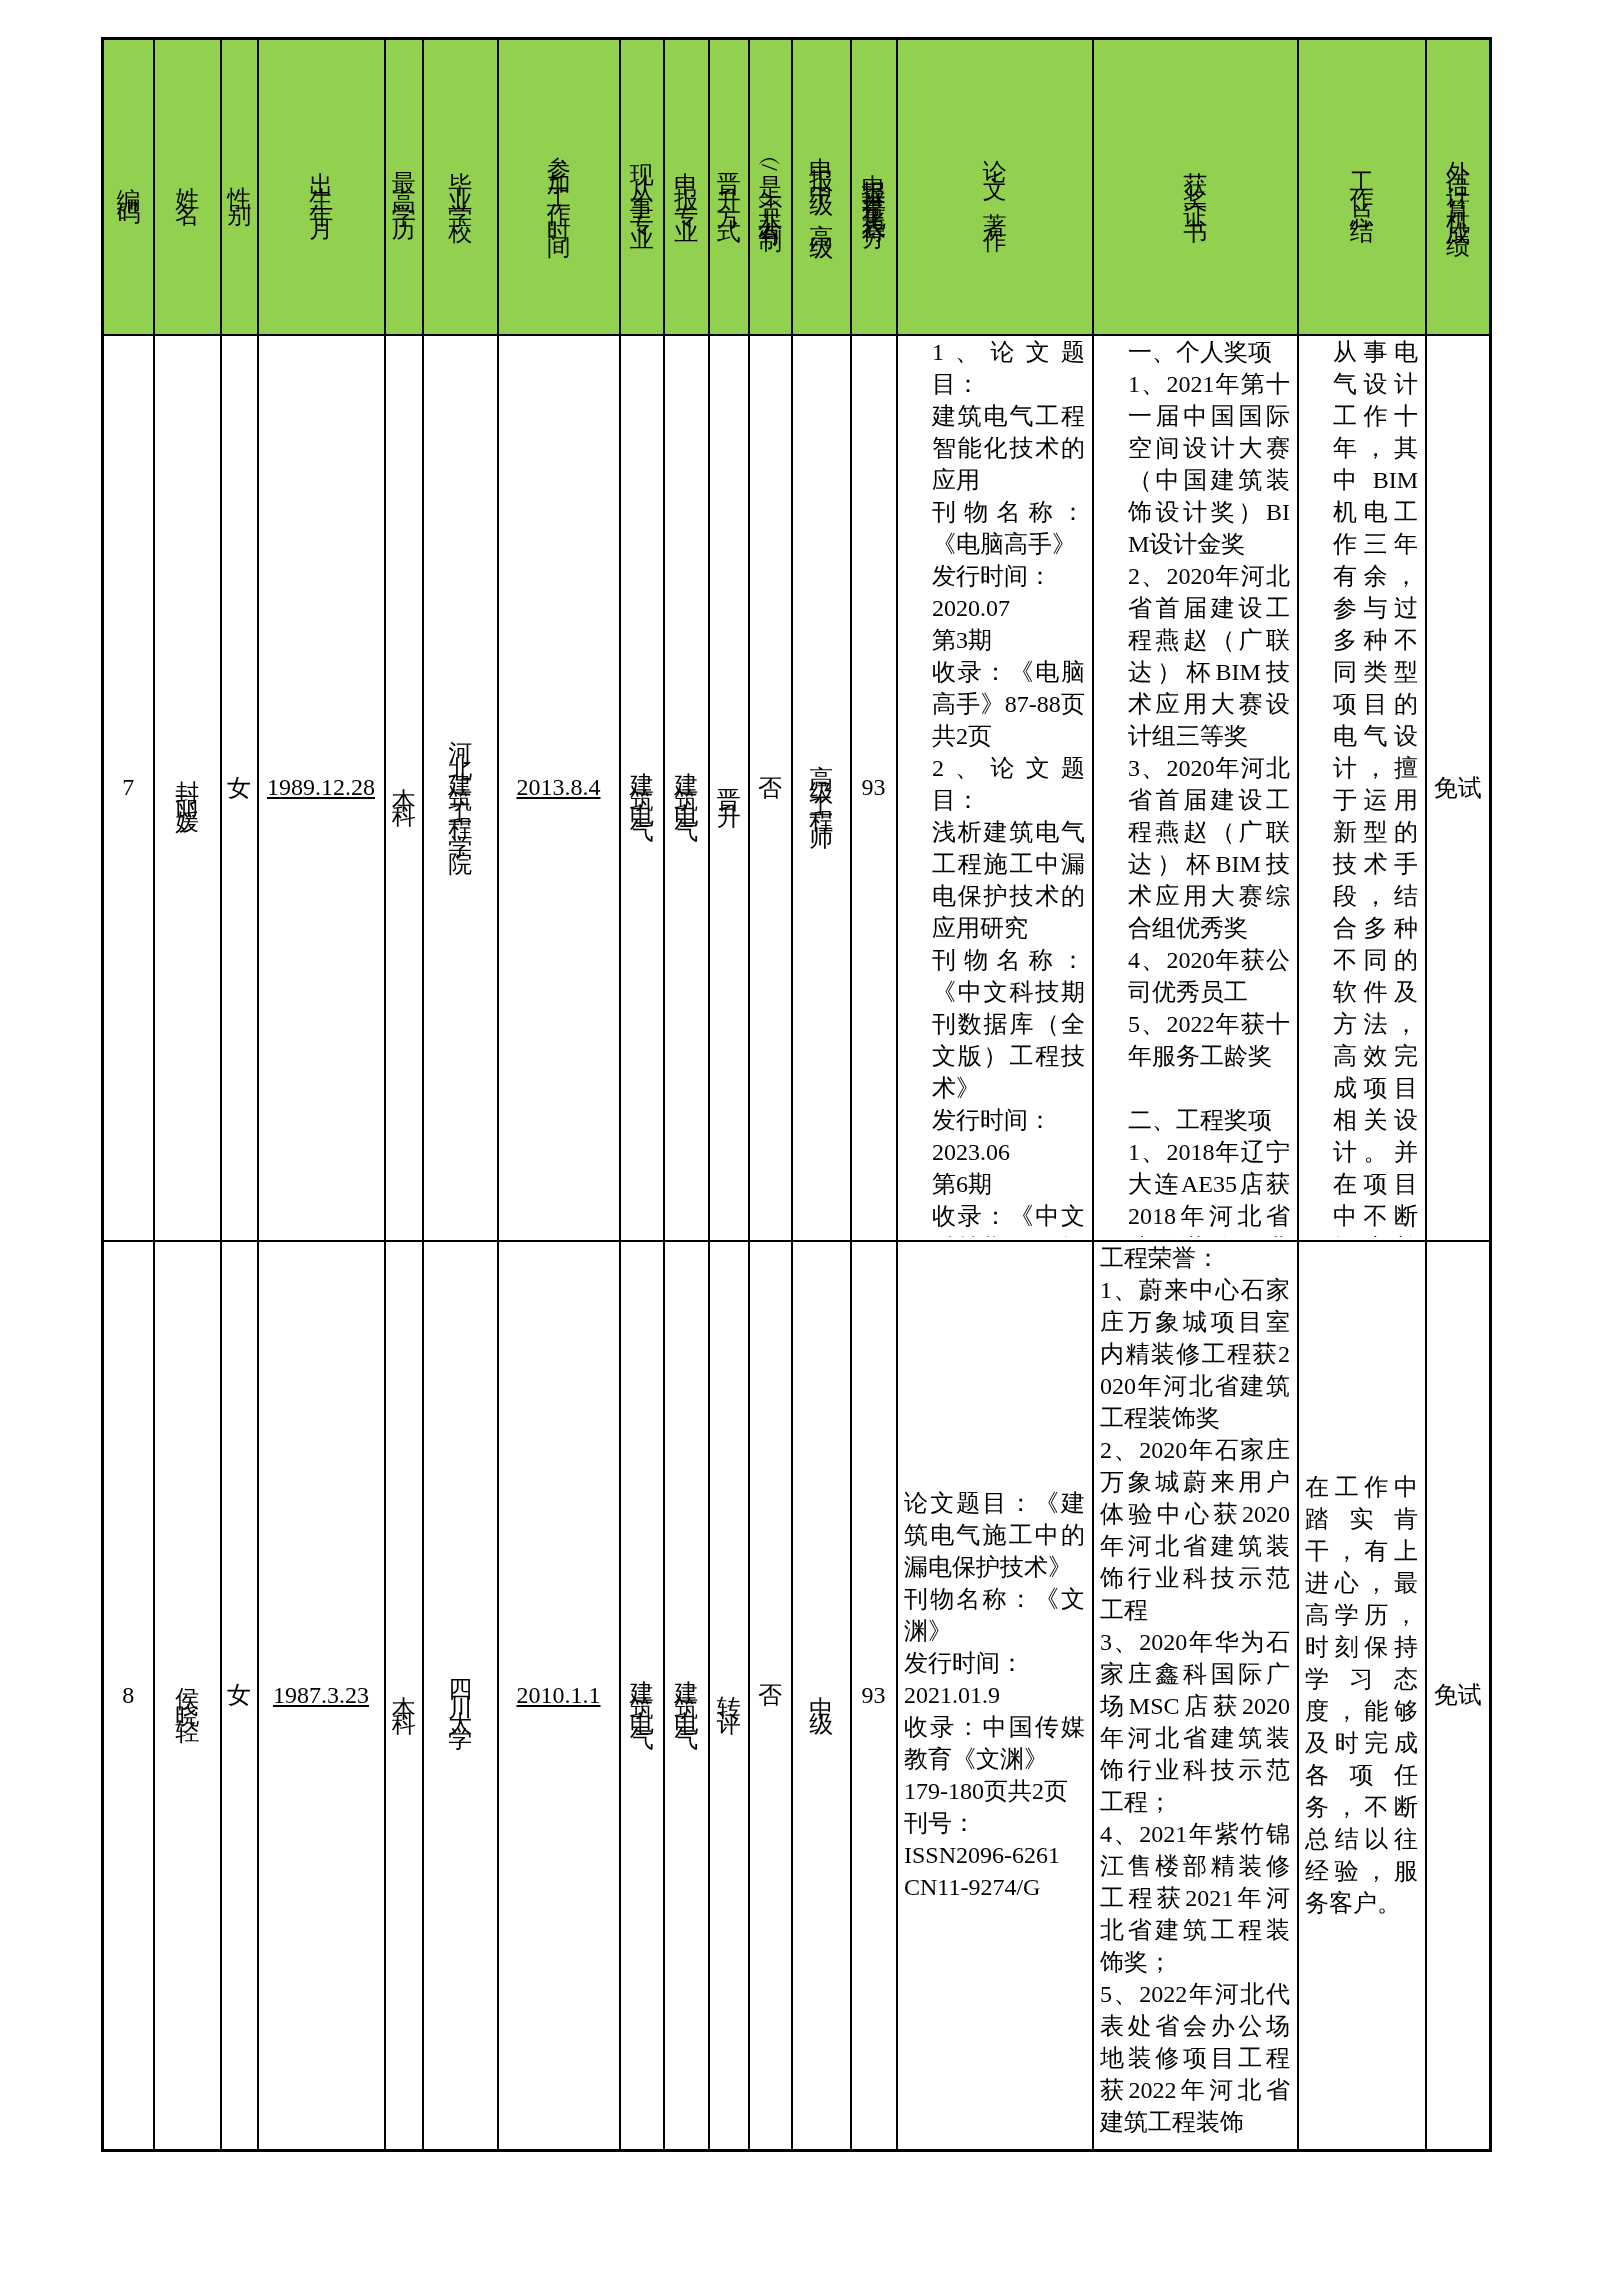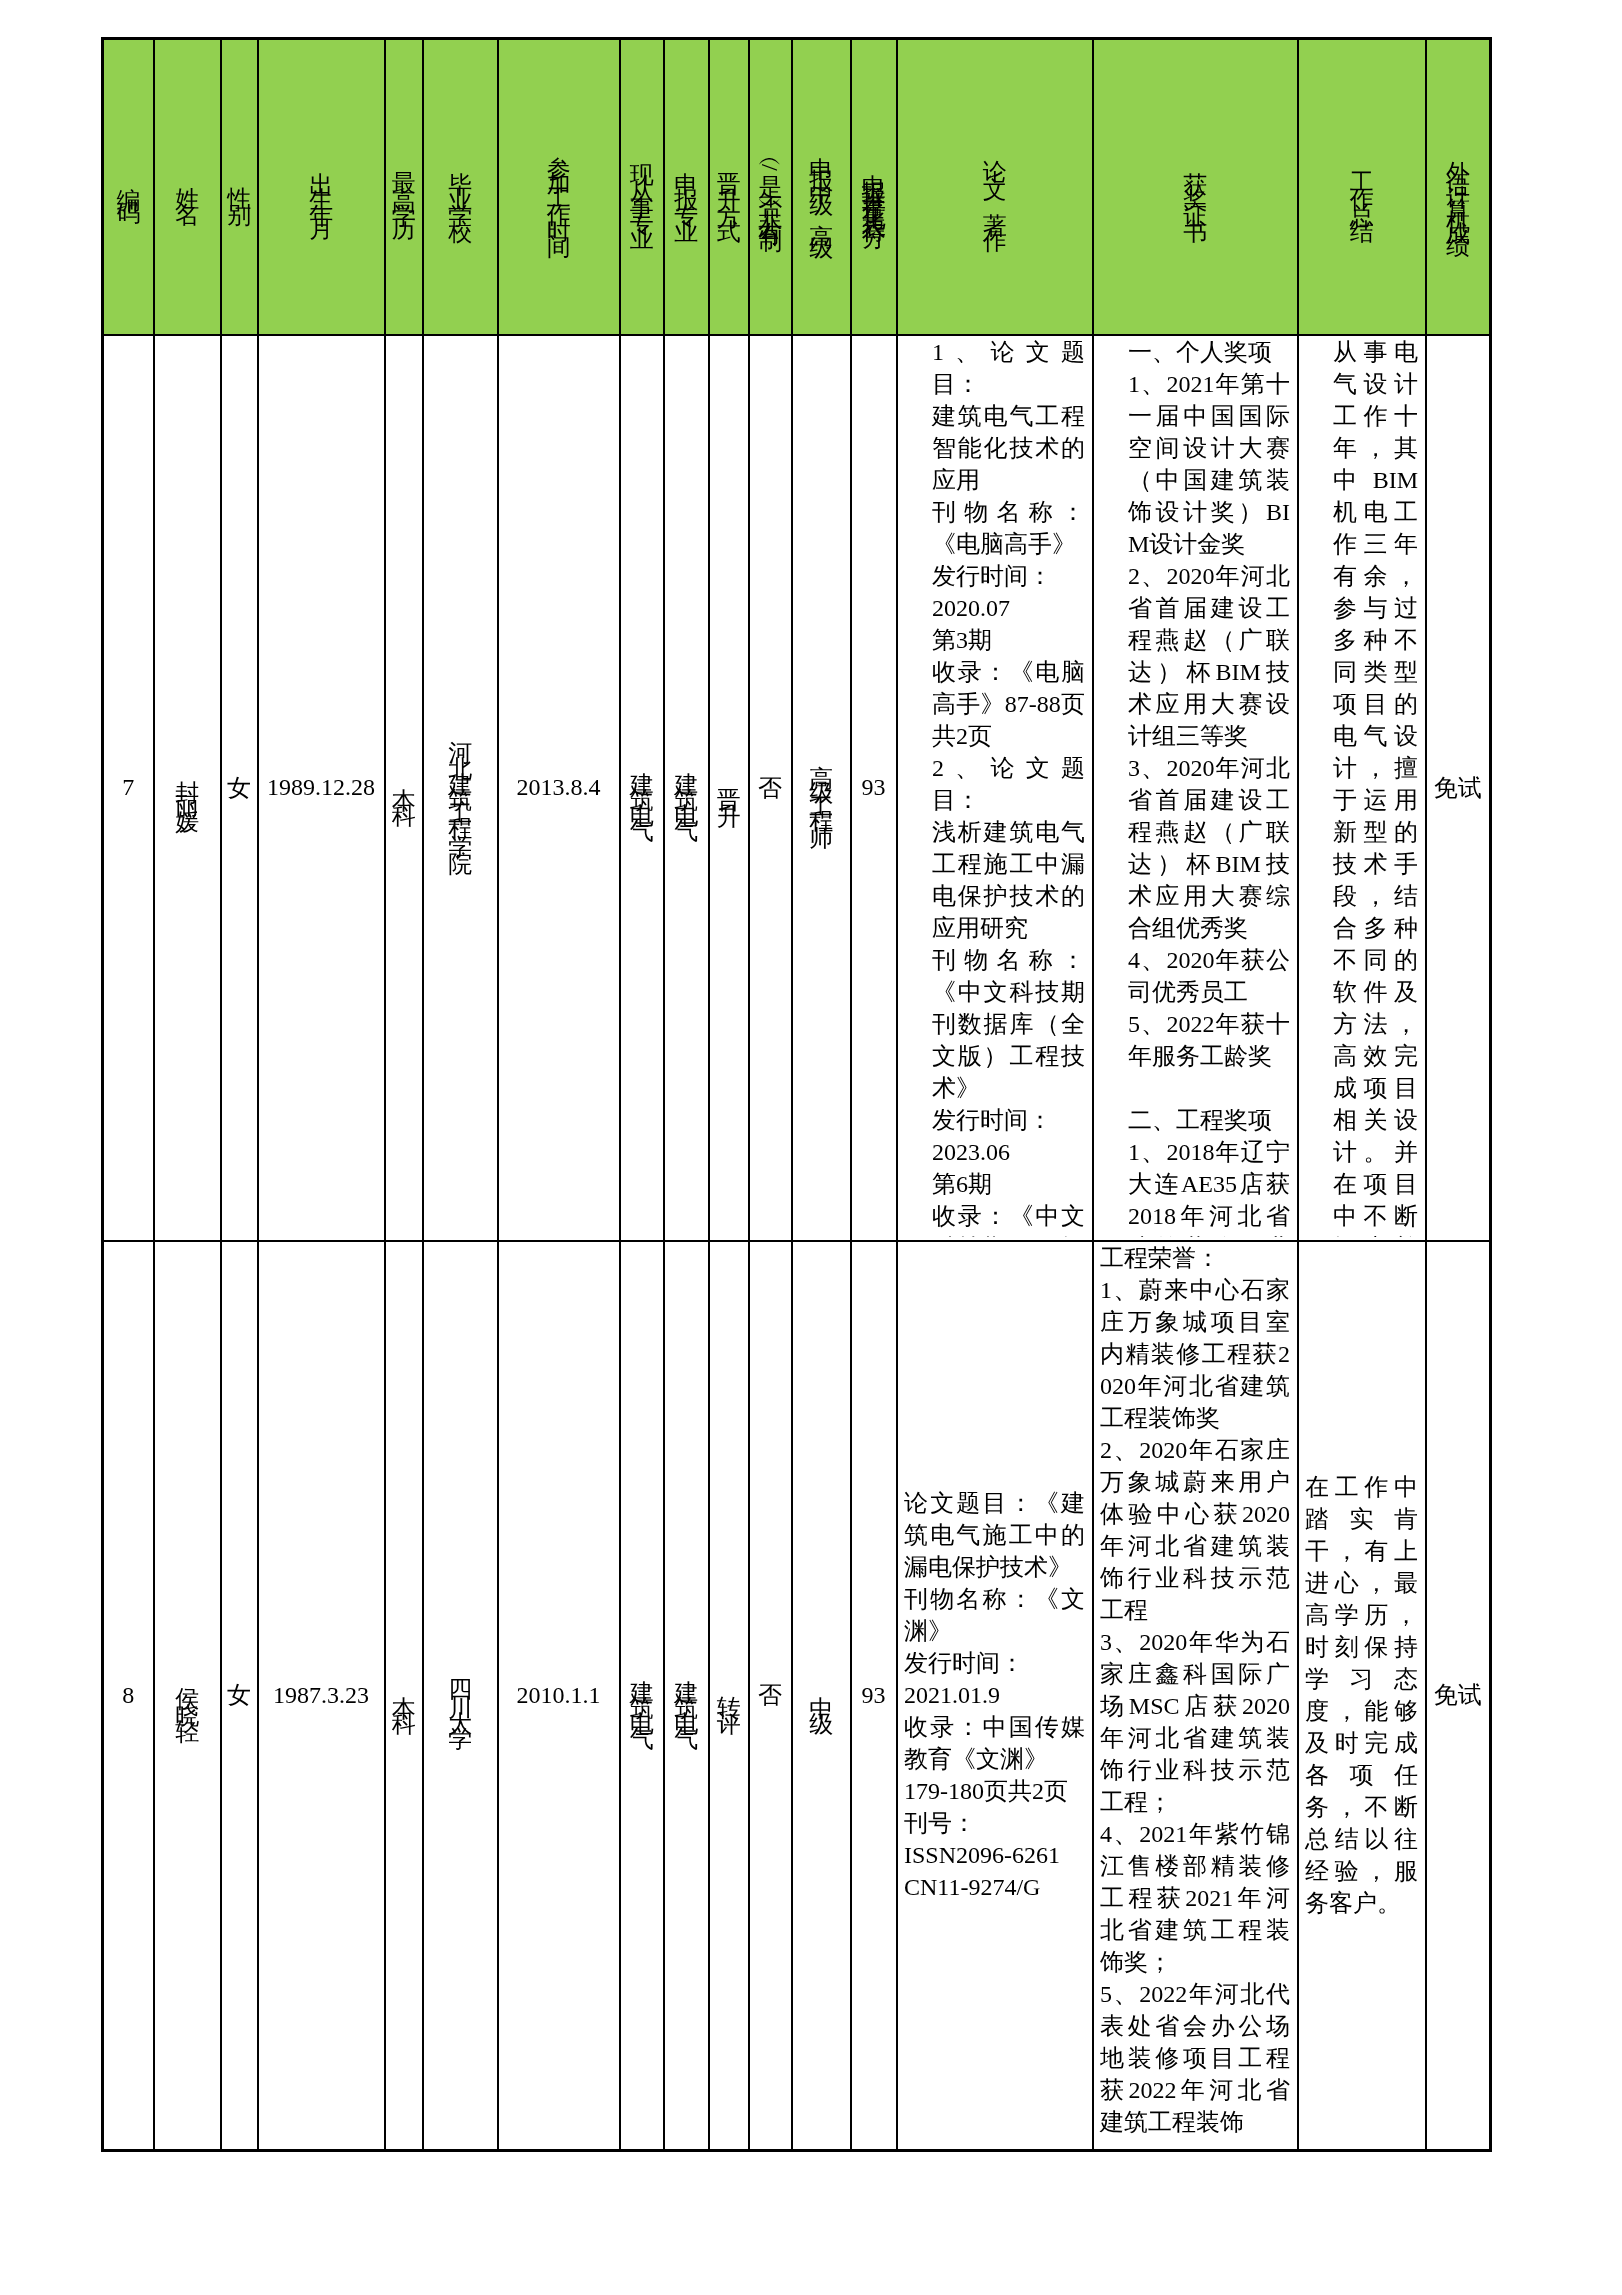--- a/index.html
+++ b/index.html
@@ -49,21 +49,21 @@
     line-height: 32px;
     white-space: pre-wrap;
     word-break: break-all;
     text-align: justify;
     padding: 0 6.5px;
   }
   td.topcell { vertical-align: top; text-align: left; }
   .clip7 { height: 901px; overflow: hidden; margin-left: 28px; }
   .clip8 { height: 905px; overflow: hidden; }
 
-  .nowrap { white-space: nowrap; }
+  .nowrap { white-space: nowrap; text-decoration: underline; }
 </style>
 </head>
 <body style="background: rgb(255, 255, 255);">
 
 <div class="sheet">
   <table class="grid">
     <colgroup>
       <col style="width:51px">
         <col style="width:67px">
         <col style="width:37px">

